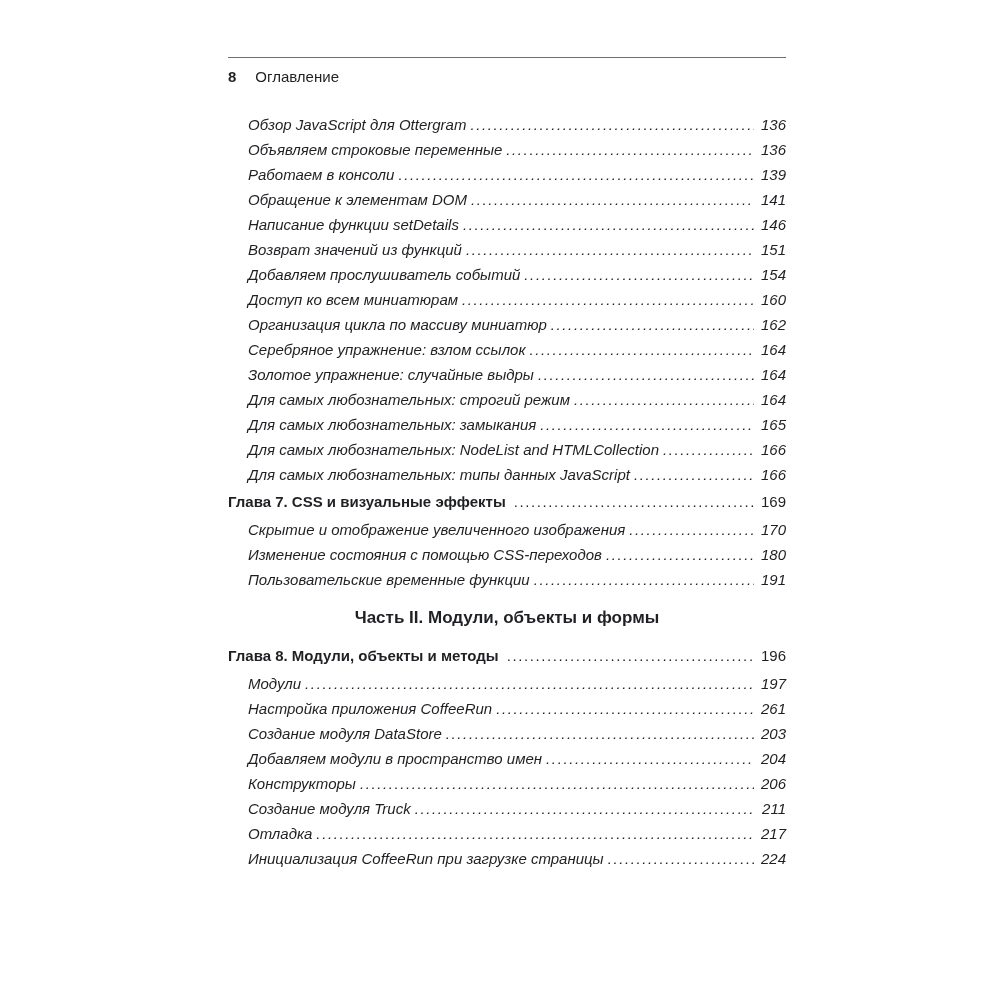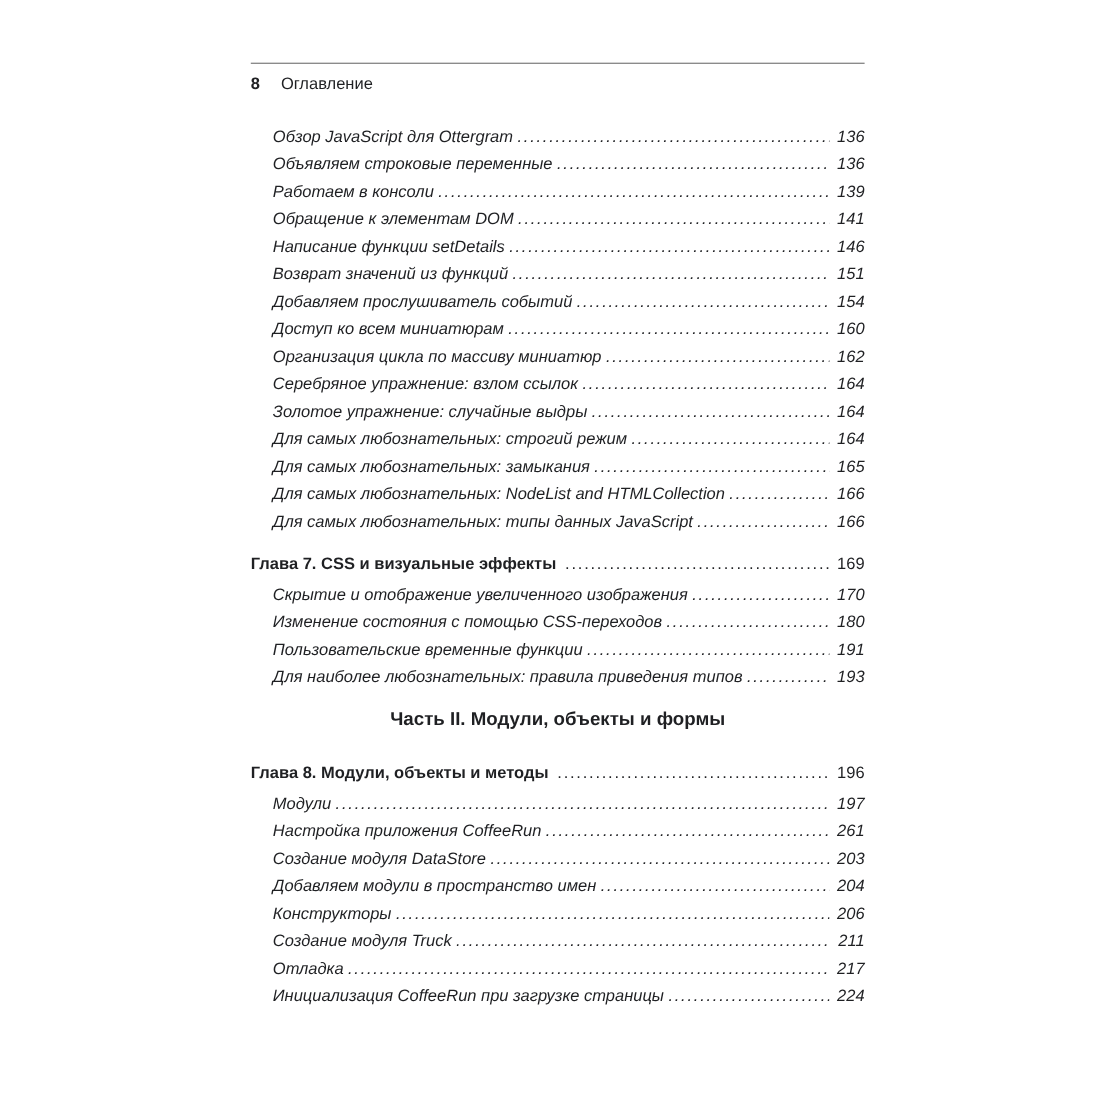--- a/index.html
+++ b/index.html
@@ -58,21 +58,21 @@
     letter-spacing: 1.6px;
     font-size: 15px;
   }
   .pg {
     min-width: 26px;
     text-align: right;
     font-weight: 400;
   }
   .row.chapter {
     font-weight: 700;
-    margin-top: 13px;
+    margin-top: 2px;
     margin-bottom: 3px;
   }
   .row.chapter .dots { margin-left: 8px; }
   .part {
     margin-top: 12px;
     margin-bottom: 10px;
     height: 27px;
     line-height: 27px;
     text-align: center;
     font-weight: 700;
@@ -184,25 +184,20 @@
       <div class="row entry">
           <span class="lbl">Изменение состояния с помощью CSS-переходов</span>
           <span class="dots"></span>
           <span class="pg">180</span>
         </div>
       <div class="row entry">
           <span class="lbl">Пользовательские временные функции</span>
           <span class="dots"></span>
           <span class="pg">191</span>
         </div>
-      <div class="row entry">
-          <span class="lbl">Для наиболее любознательных: правила приведения типов</span>
-          <span class="dots"></span>
-          <span class="pg">193</span>
-        </div>
 
       <div class="part">Часть II. Модули, объекты и формы</div>
 
       <div class="row chapter">
           <span class="lbl">Глава 8. Модули, объекты и методы</span>
           <span class="dots"></span>
           <span class="pg">196</span>
         </div>
 
       <div class="row entry">

